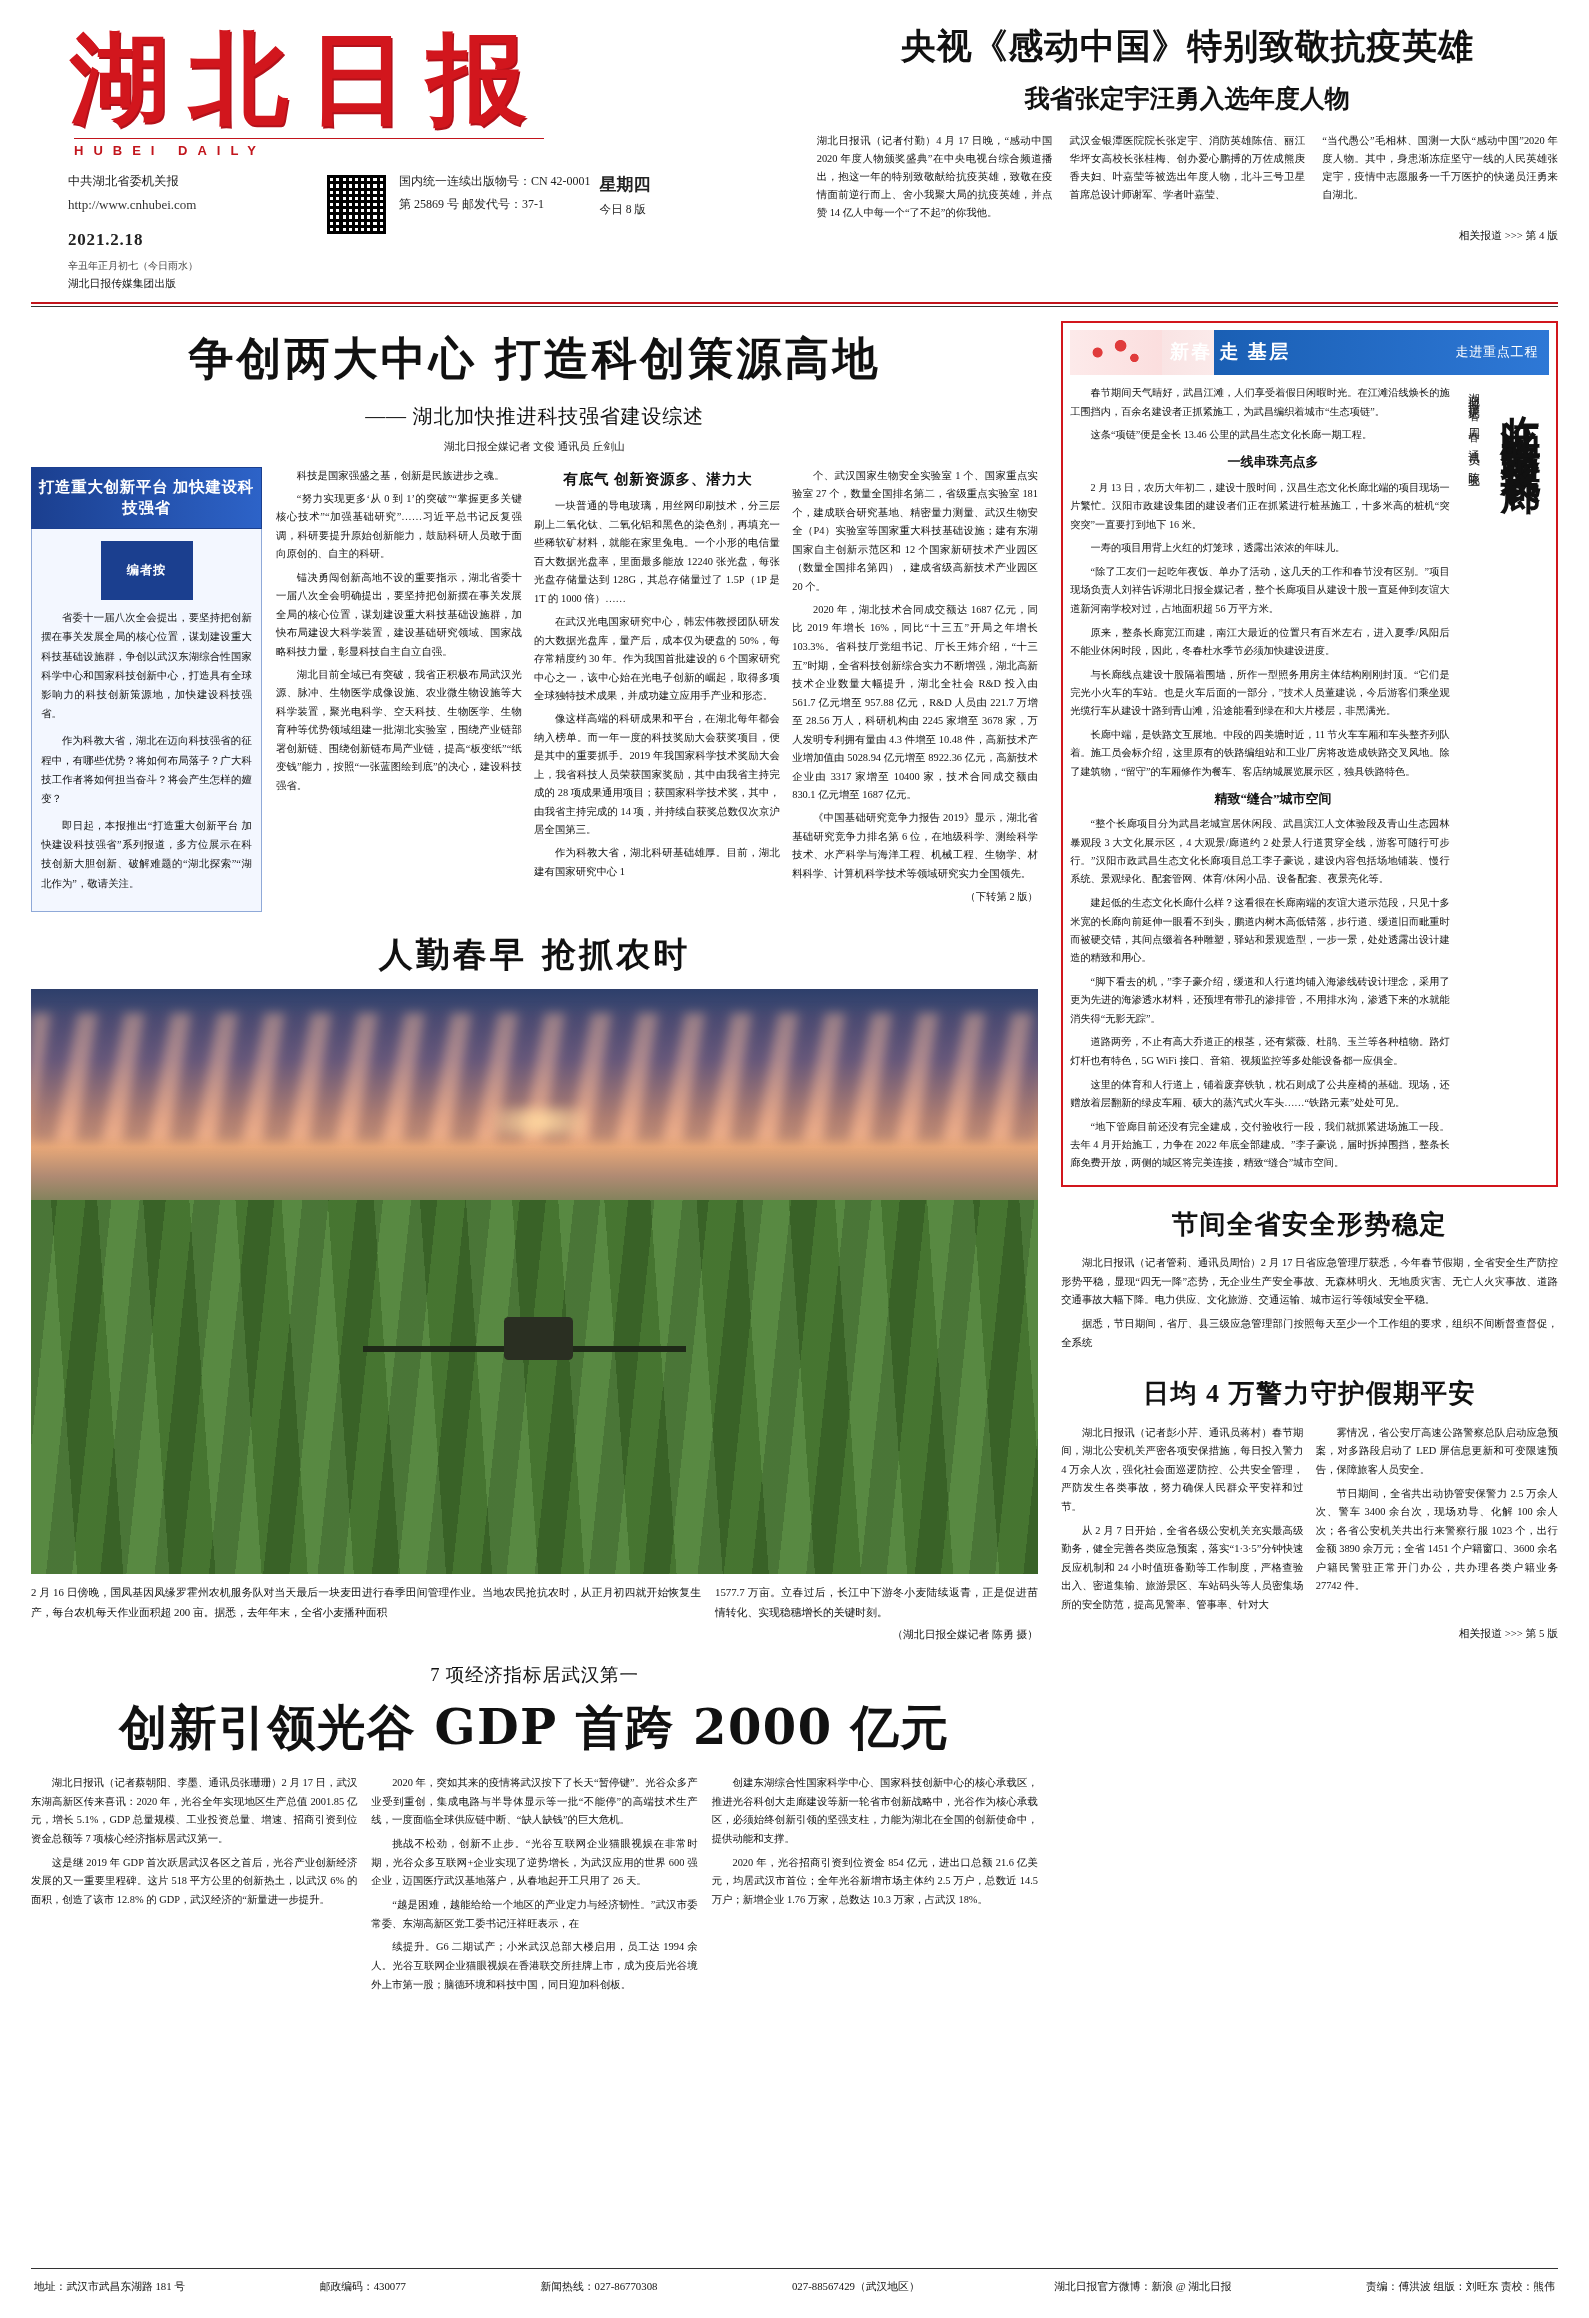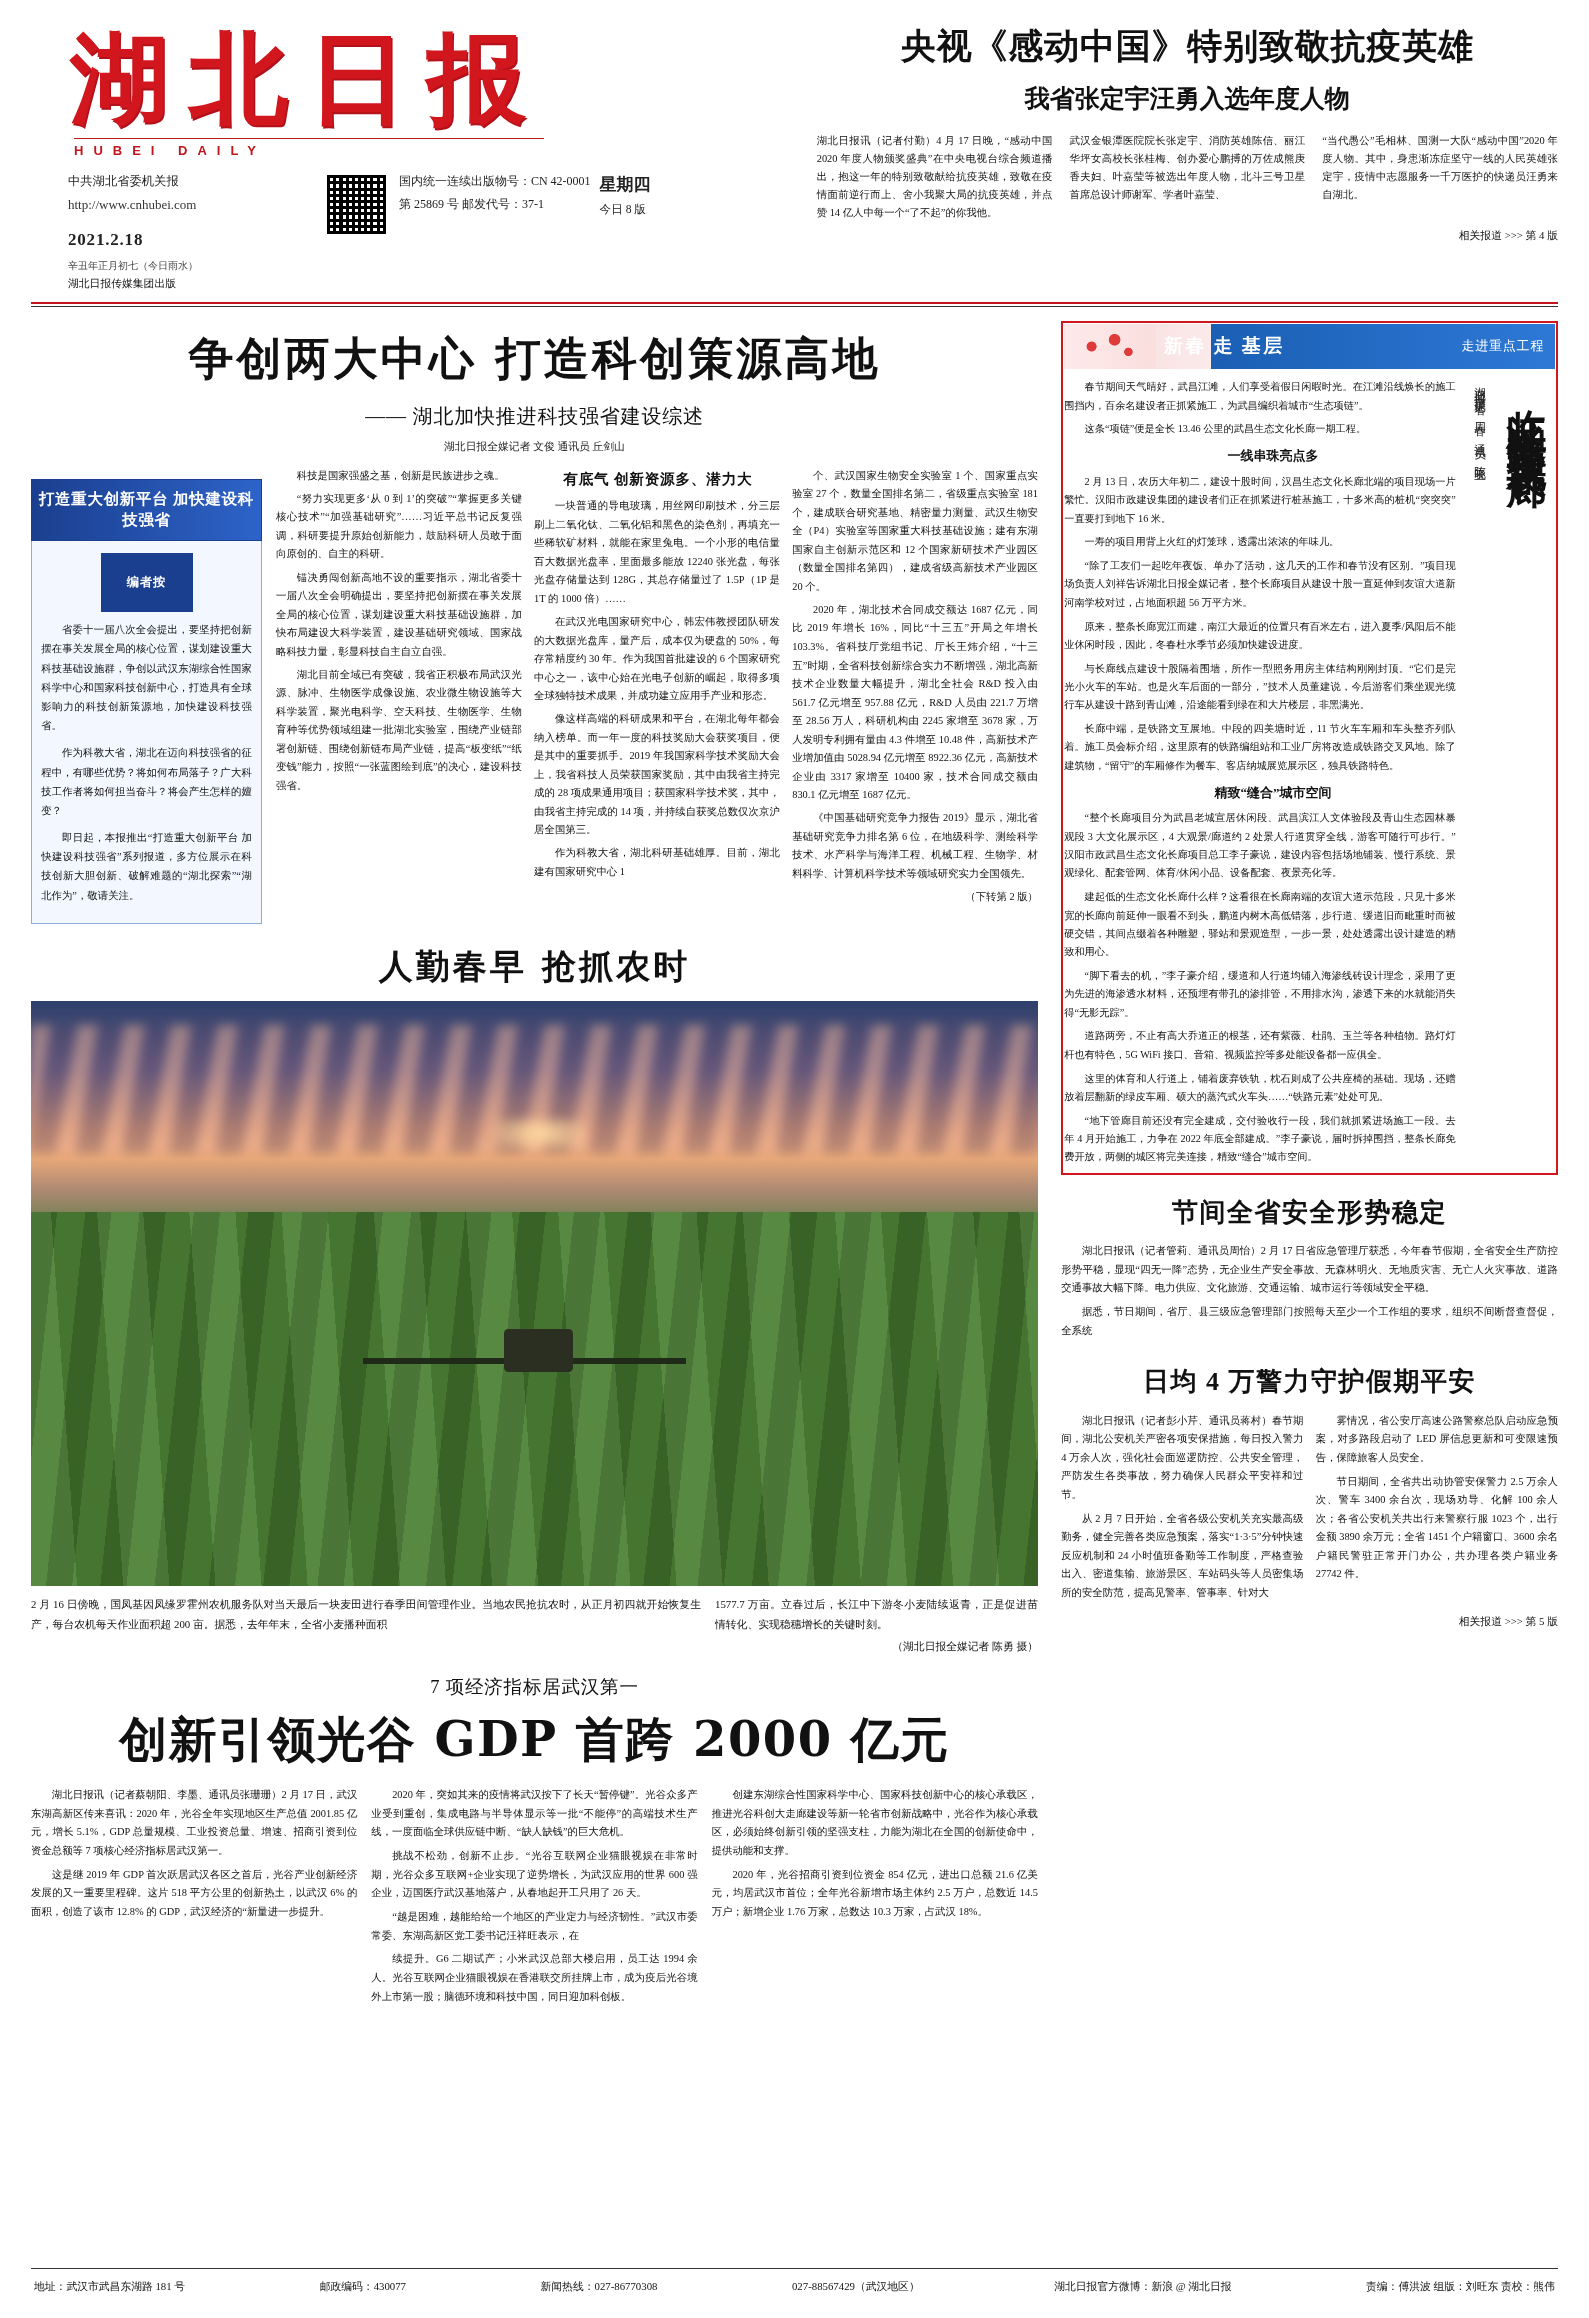--- a/index.html
+++ b/index.html
@@ -58,21 +58,21 @@
   
   .main{display:flex;margin-top:14px;}
   .left-zone{width:1024px;flex:0 0 1024px;padding-right:17px;box-sizing:border-box;}
   .right-zone{flex:1;padding-left:6.2px;}
 
   .lead-title{font-size:45px;font-weight:700;text-align:center;letter-spacing:3.1px;margin-top:7.7px;font-family:"DejaVu Serif",serif;}
   .lead-sub{font-size:20px;text-align:center;margin-top:14px;letter-spacing:0.8px;}
   .lead-byline{font-size:10.8px;text-align:center;margin-top:10.8px;color:#222;}
 
   .lead-body{display:flex;margin-top:12.3px;gap:14px;}
-  .sidebox{width:231px;flex:0 0 231px;margin-top:12px;}
+  .sidebox{width:231px;flex:0 0 231px;}
   .sidebox-head{
     background:linear-gradient(90deg,#1b3f8f,#2d63c8);
     color:#fff;font-size:15.4px;font-weight:700;text-align:center;
     padding:9.2px 3.1px;letter-spacing:0.8px;
     border:0.8px solid #1b3f8f;
   }
   .sidebox-body{border:0.8px solid #8fa9d8;border-top:none;background:#f3f7ff;padding:7.7px 9.2px 10.8px;}
   .sidebox-tag{
     display:block;margin:4.6px auto 7.7px;width:92px;text-align:center;
     background:#1b3f8f;color:#fff;font-size:12.3px;padding:21px 0;font-weight:700;letter-spacing:0.8px;
@@ -110,21 +110,21 @@
   .photo-cap .p2{width:323px;}
   .photo-credit{text-align:right;font-size:10.8px;margin-top:4.6px;}
 
   
   .kicker{font-size:18.5px;text-align:center;margin-top:20px;letter-spacing:0.8px;}
   .big-head{font-size:48px;font-weight:700;text-align:center;letter-spacing:1.5px;margin-top:9.2px;font-family:"DejaVu Serif",serif;}
   .bottom-cols{display:flex;gap:14px;margin-top:14px;}
   .bottom-cols .col{flex:1;font-size:10.4px;line-height:1.78;}
 
   
-  .redbox{border:2.3px solid #d2161d;padding:1px;box-sizing:border-box;}
+  .redbox{border:2.3px solid #d2161d;padding:7px;box-sizing:border-box;}
   .rb-banner{
     display:flex;align-items:center;gap:7.7px;height:45px;
     background:linear-gradient(90deg,#f6d9d9 0,#fbeaea 30%,#1a5fb4 30%,#2e78d6 100%);
     padding:0;overflow:hidden;
   }
   .rb-banner .flower{width:92px;height:45px;background:
     radial-gradient(circle at 30% 50%,#e03b3b 4.6px,transparent 5.4px),
     radial-gradient(circle at 55% 35%,#e03b3b 5.4px,transparent 6.2px),
     radial-gradient(circle at 70% 62%,#e03b3b 3.9px,transparent 4.6px),
     linear-gradient(90deg,#fdeaea,#fbdede);}

